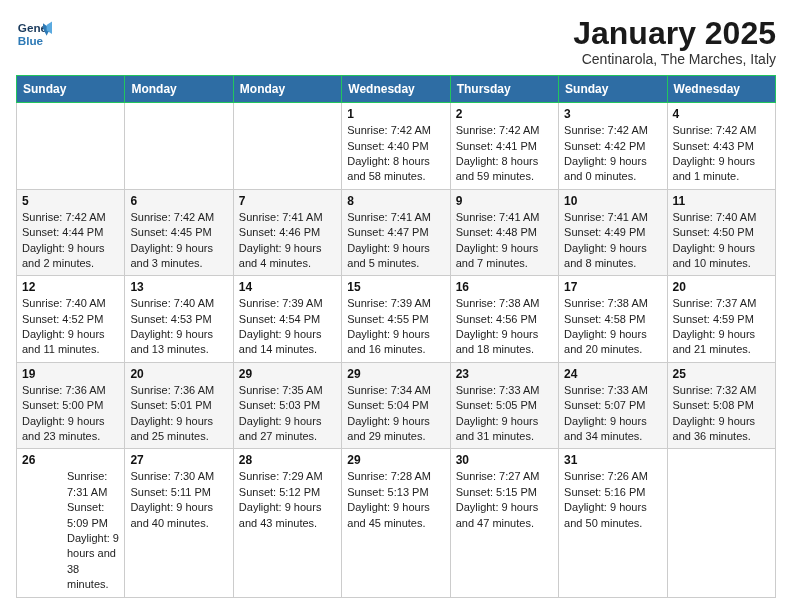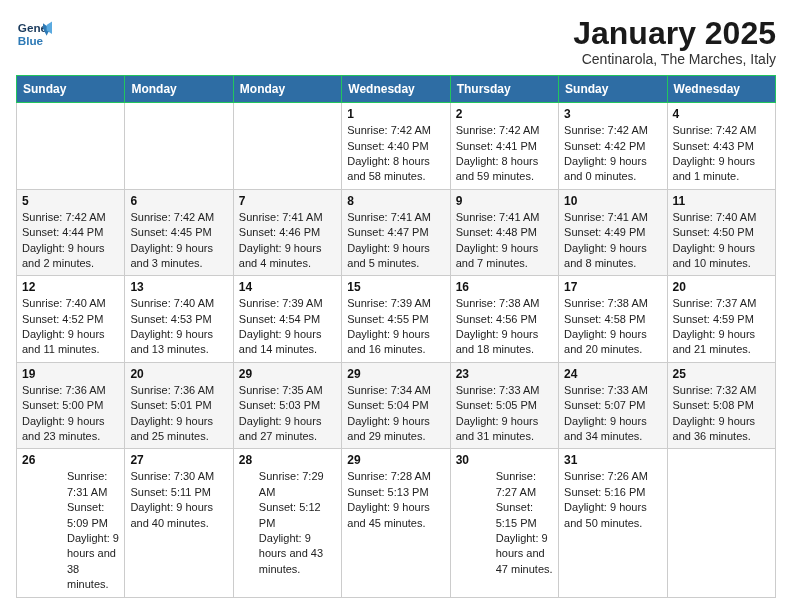--- a/index.html
+++ b/index.html
@@ -274,33 +274,33 @@
 Daylight: 9 hours and 38 minutes.</div>
         </td>
         <td>
           <div class="day-num">27</div>
           <div class="day-info" style="white-space: pre-line;">Sunrise: 7:30 AM
 Sunset: 5:11 PM
 Daylight: 9 hours and 40 minutes.</div>
         </td>
         <td>
           <div class="day-num">28</div>
-          <div class="day-info" style="white-space: pre-line; margin-left: 20px;">Sunrise: 7:29 AM
+          <div class="day-info" style="white-space: pre-line;">Sunrise: 7:29 AM
 Sunset: 5:12 PM
 Daylight: 9 hours and 43 minutes.</div>
         </td>
         <td>
           <div class="day-num">29</div>
           <div class="day-info" style="white-space: pre-line;">Sunrise: 7:28 AM
 Sunset: 5:13 PM
 Daylight: 9 hours and 45 minutes.</div>
         </td>
         <td>
           <div class="day-num">30</div>
-          <div class="day-info" style="white-space: pre-line; margin-left: 40px;">Sunrise: 7:27 AM
+          <div class="day-info" style="white-space: pre-line;">Sunrise: 7:27 AM
 Sunset: 5:15 PM
 Daylight: 9 hours and 47 minutes.</div>
         </td>
         <td>
           <div class="day-num">31</div>
           <div class="day-info" style="white-space: pre-line;">Sunrise: 7:26 AM
 Sunset: 5:16 PM
 Daylight: 9 hours and 50 minutes.</div>
         </td>
         <td class="empty"></td>

